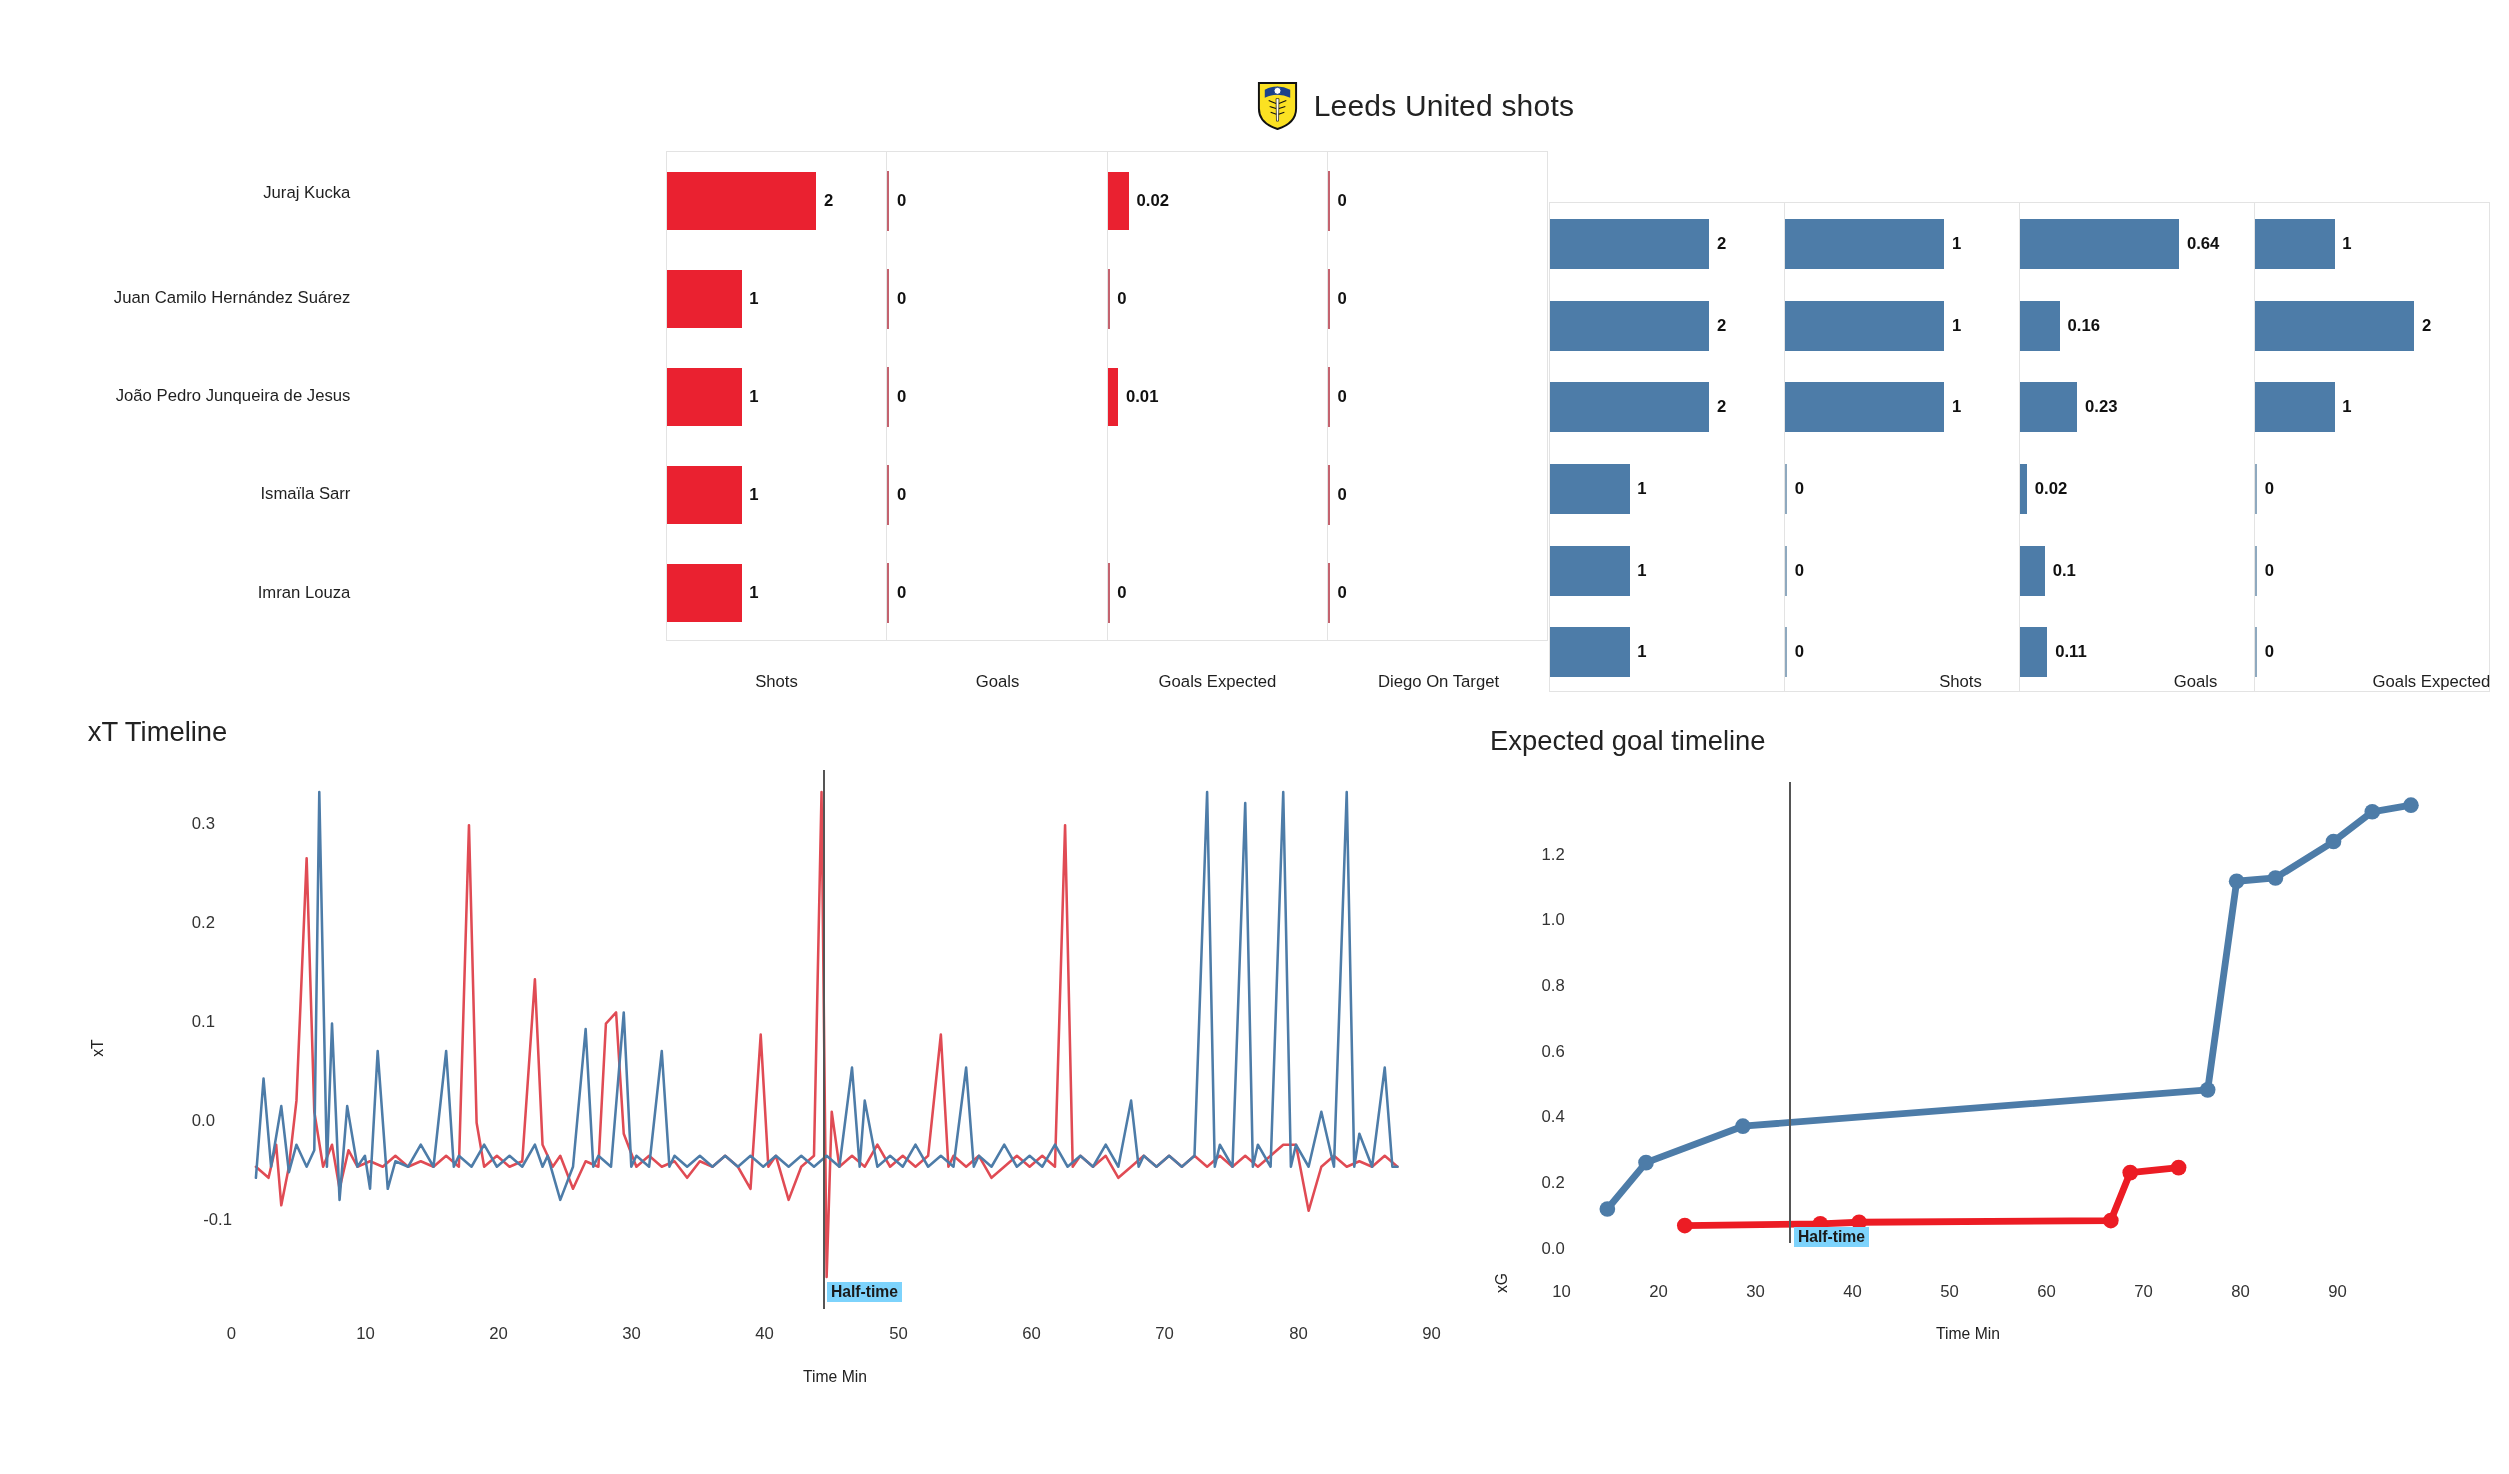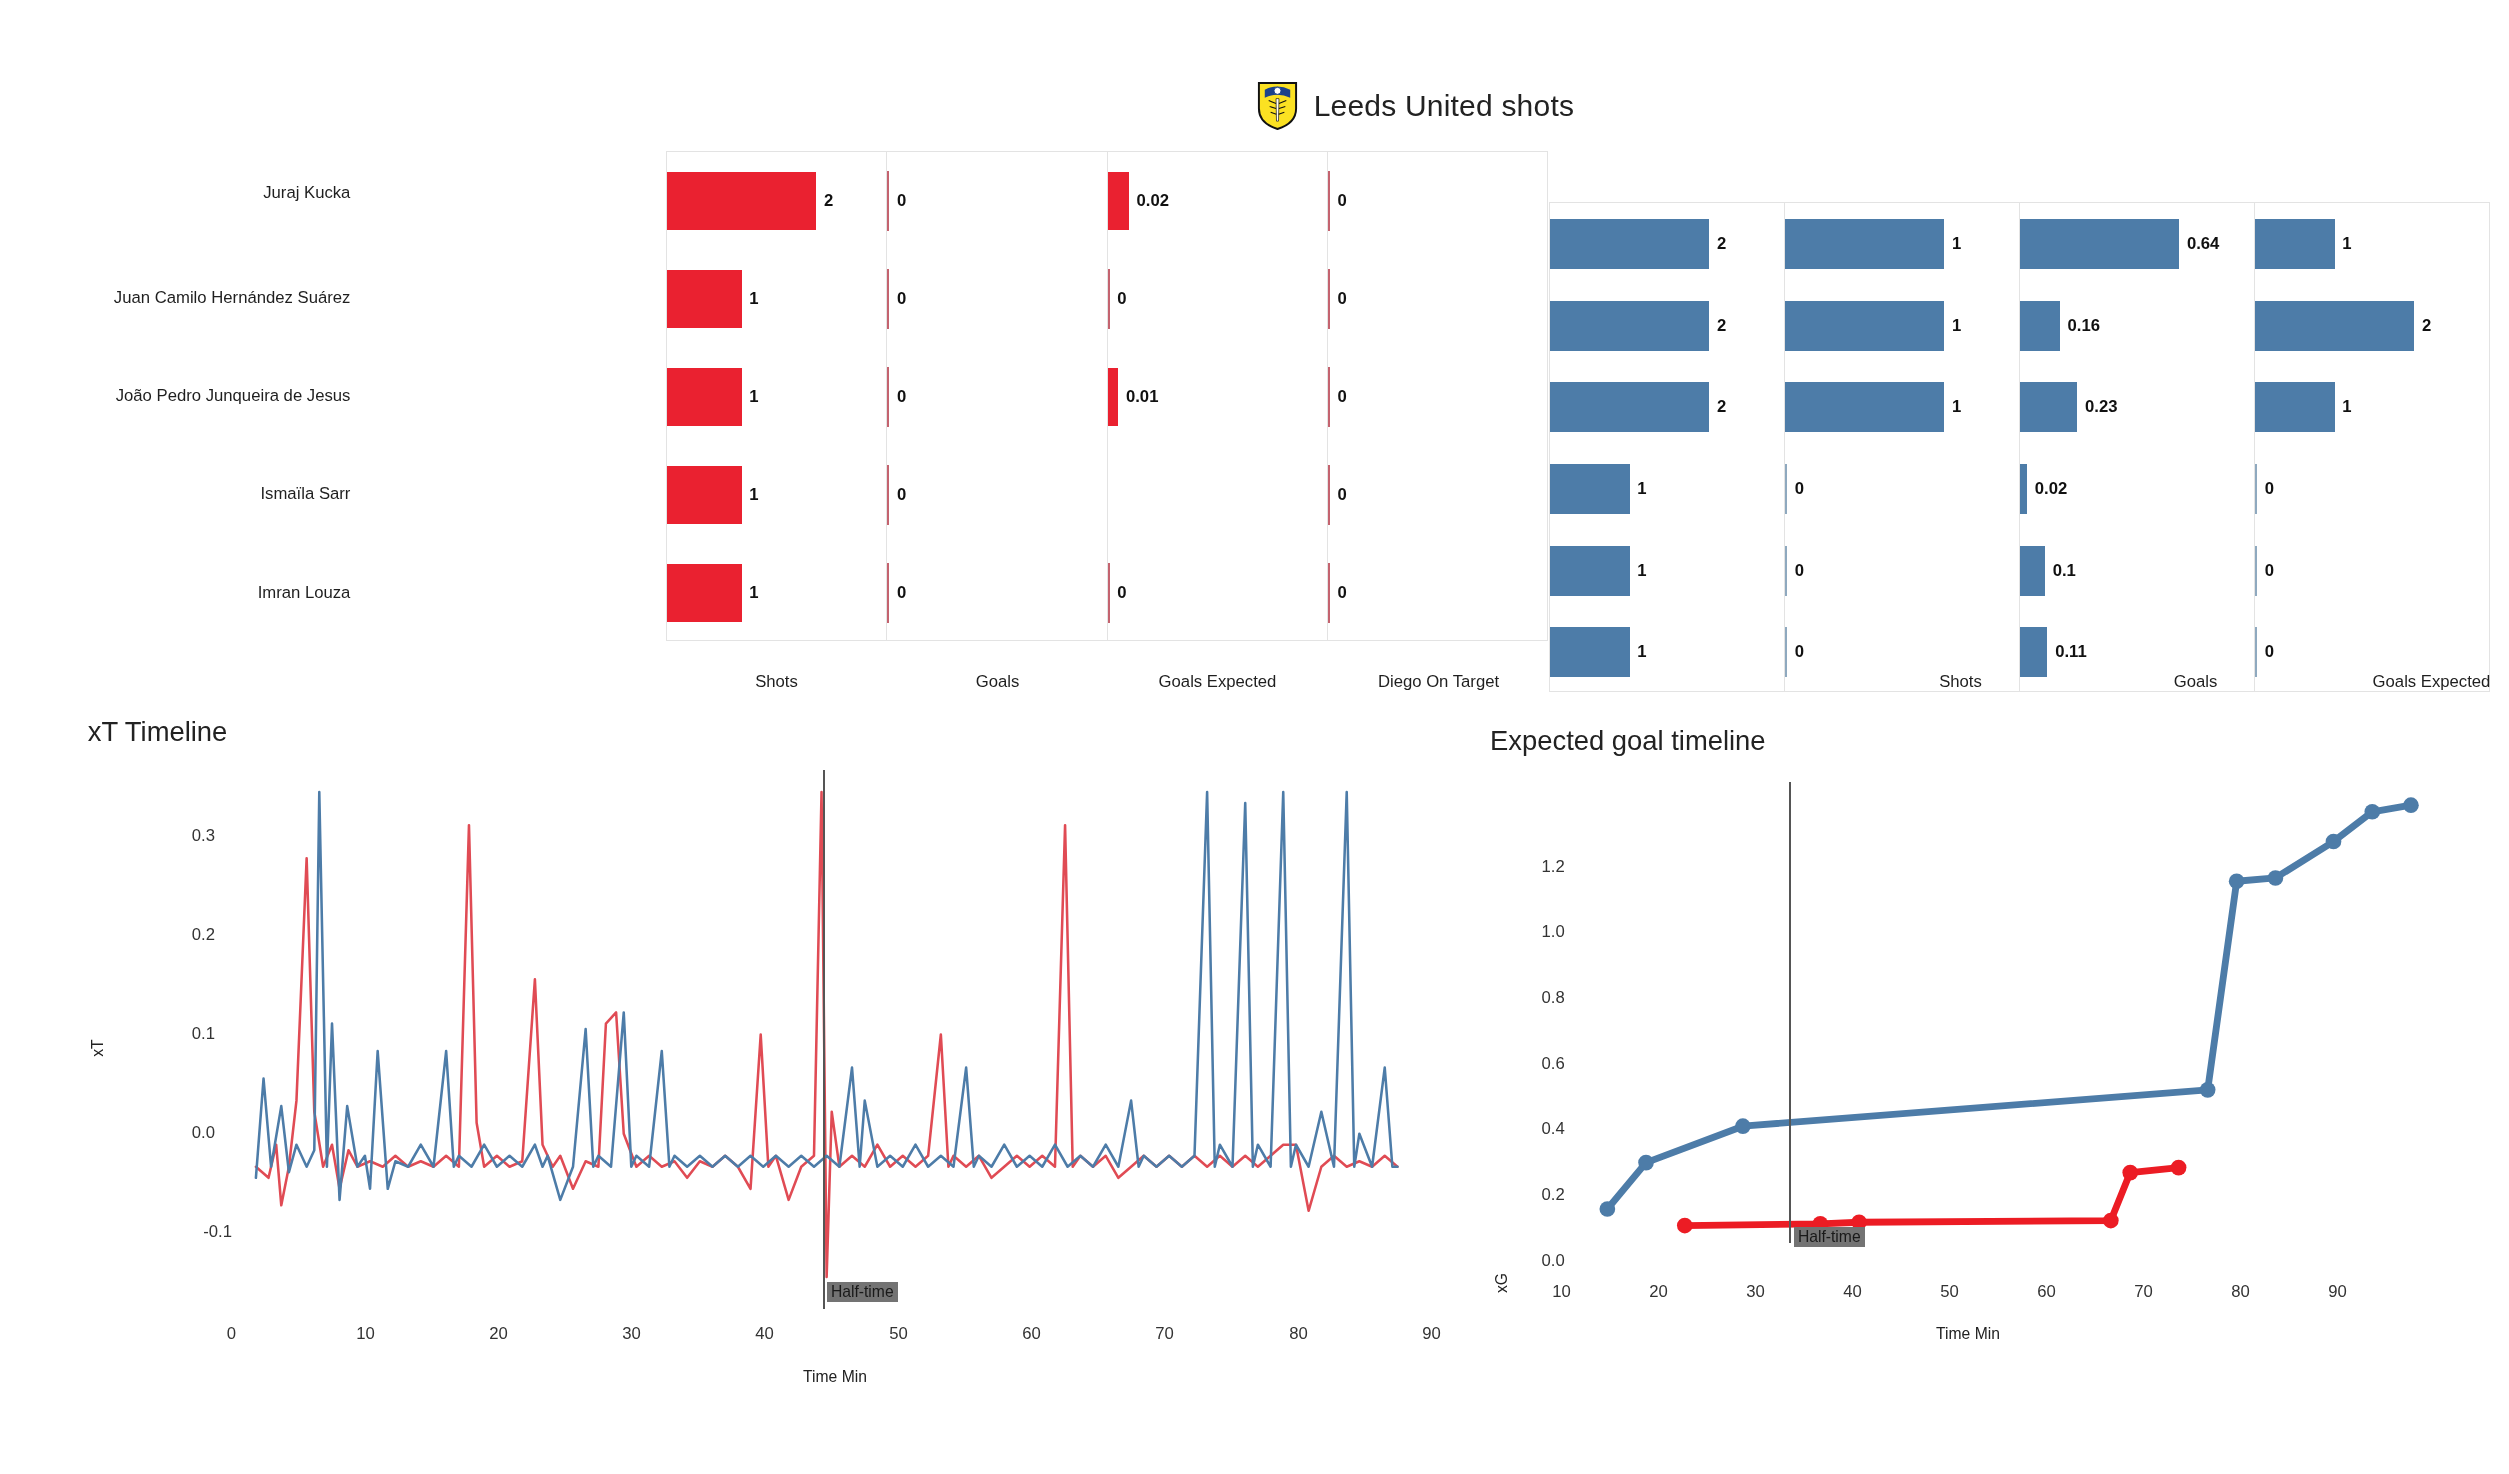--- a/index.html
+++ b/index.html
@@ -28,24 +28,24 @@
 
   .ynames{position:absolute;text-align:right;}
   .yname{position:absolute;right:0;font-size:16.7px;color:#1f1f1f;line-height:1.18;
          width:100%;}
   .colhead{position:absolute;font-size:16.7px;color:#1f1f1f;text-align:center;}
 
   
   .chart-title{position:absolute;font-size:27.4px;color:#222;}
   .axis-label{position:absolute;font-size:15.7px;color:#222;}
   .tick{position:absolute;font-size:16.7px;color:#333;}
-  .ytick{text-align:right;margin-top:12px;}
+  .ytick{text-align:right;}
   .vlabel{transform:rotate(-90deg);transform-origin:center center;}
   .htline{position:absolute;width:1.5px;background:#555;}
-  .htbadge{position:absolute;font-size:15.7px;color:#1a1a1a;background:#737373;padding:1px 3.9px;white-space:nowrap;}
+  .htbadge{position:absolute;font-size:15.7px;color:#1a1a1a;background:#7dd3fc;padding:1px 3.9px;white-space:nowrap;font-weight:bold;}
   svg{display:block;}
 </style>
 </head>
 <body>
 
 <div class="shot-panel" id="watford-panel" style="left:78px;top:80px;width:1176px;">
   <div class="ynames" id="watford-names" style="left:-9.8px;top:71px;width:294px;height:490px;">
       <div class="yname" style="top: 20px; height: 43px; display: flex; align-items: center; justify-content: flex-end; padding-right: 11.8px;">Juraj Kucka</div>
       <div class="yname" style="top: 125px; height: 43px; display: flex; align-items: center; justify-content: flex-end; padding-right: 11.8px;">Juan Camilo Hernández Suárez</div>
       <div class="yname" style="top: 223px; height: 43px; display: flex; align-items: center; justify-content: flex-end; padding-right: 11.8px;">João Pedro Junqueira de Jesus</div>

